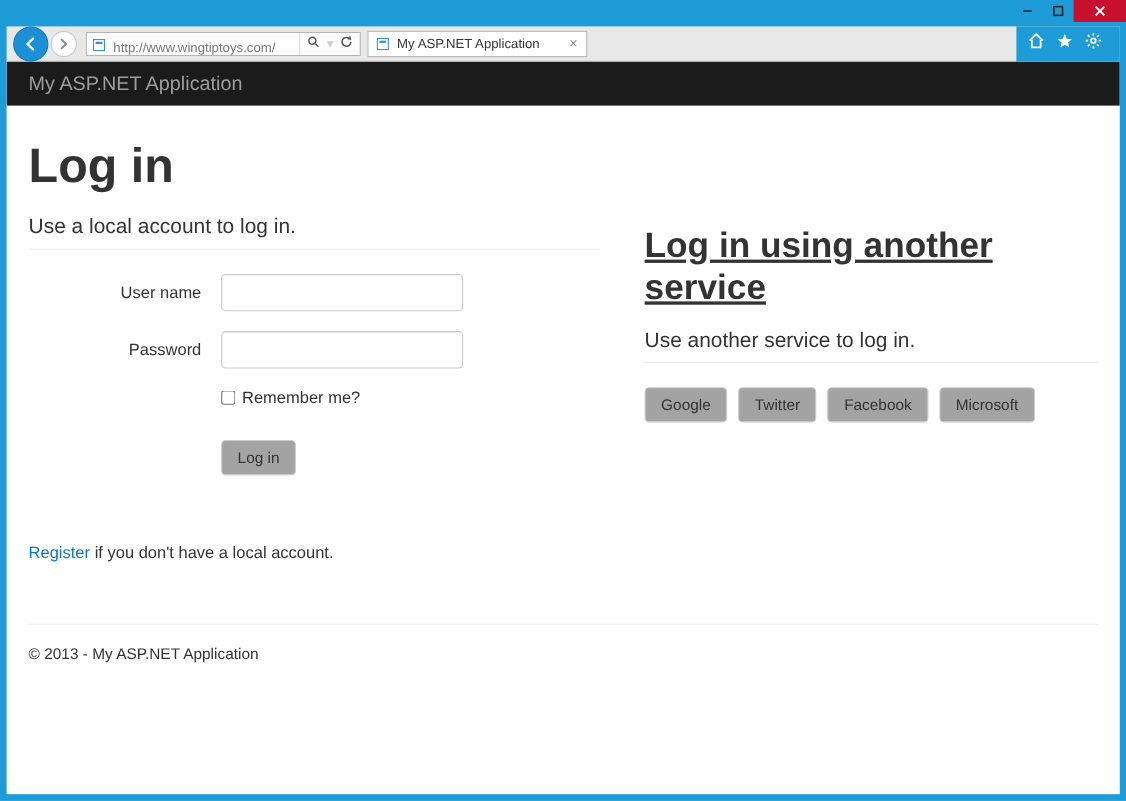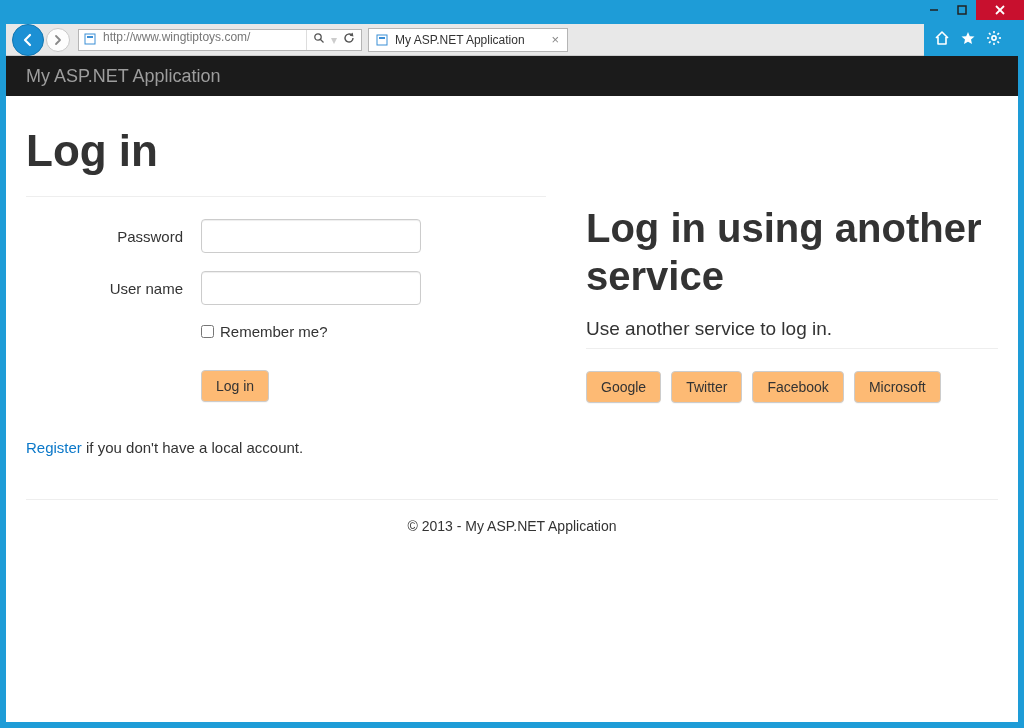--- a/index.html
+++ b/index.html
@@ -48,26 +48,26 @@
     border: 1px solid #1477b1;
     width: 32px; height: 32px;
   }
   .nav-btn.forward {
     background: #fdfdfd;
     border: 1px solid #c9c9c9;
     width: 24px; height: 24px;
   }
   .addr-wrap {
     display: flex;
-    align-items: flex-start;
+    align-items: flex-end;
     background: #fff;
     border: 1px solid #b5b5b5;
     height: 22px;
     margin-left: 6px;
-    width: 284px;
+    width: 250px;
     overflow: hidden;
   }
   .addr-favicon {
     width: 18px;
     height: 18px;
     display:flex;
     align-items:center;
     justify-content:center;
     color:#3b8fd6;
     font-size:12px;
@@ -196,58 +196,58 @@
     padding: 0 10px;
     font-size: 14px;
   }
   .form-row.checkbox-row {
     padding-left: 175px;
   }
   .form-row.checkbox-row input { margin-right: 6px; }
   .form-row.button-row { padding-left: 175px; margin-top: 30px; }
   .btn {
     display: inline-block;
-    background: #fdba74;
+    background: #a3a3a3;
     border: 1px solid #ccc;
     border-radius: 4px;
     padding: 7px 14px;
     font-size: 14px;
     color: #333;
     cursor: pointer;
     box-shadow: 0 1px 0 rgba(0,0,0,0.03);
   }
   .register-line {
-    margin-top: 37px;
+    margin-top: 62px;
     font-size: 15px;
   }
   .register-line a { color: #0b78c9; text-decoration: none; }
   h2.service-title {
-    font-size: 40px;
+    font-size: 32px;
     font-weight: 600;
     margin: 8px 0 18px 0;
     color:#333;
     line-height:1.2;
+    text-decoration:underline;
   }
   .service-sub {
     font-size: 19px;
     color:#333;
     margin-bottom: 8px;
   }
   .svc-btns {
     display:flex;
     gap:10px;
     margin-top:18px;
   }
   footer {
     border-top: 1px solid #eee;
-    margin-top: 43px;
+    margin-top: 56px;
     padding-top: 18px;
     font-size: 14px;
     color:#333;
-    text-align:center;
   }
 </style>
 </head>
 <body>
 
 <div class="titlebar">
   <div class="win-btn minimize">
     <svg width="10" height="10">
         <line x1="1" y1="5" x2="9" y2="5" stroke="#222" stroke-width="1.5"></line>
       </svg>
@@ -346,28 +346,29 @@
   </div>
 
   <div class="page">
     <div class="navbar">
       <span>My ASP.NET Application</span>
     </div>
     <div class="container">
       <h1 class="page-title">Log in</h1>
       <div class="cols">
         <div class="col-left">
+          <h4 class="section-sub">Use a local account to log in.</h4>
           <hr class="sep">
+          <div class="form-row">
+            <label>User name</label>
+            <input type="text" style="">
+          </div>
           <div class="form-row">
             <label>Password</label>
             <input type="password" style="">
-          </div>
-          <div class="form-row">
-            <label>User name</label>
-            <input type="text" style="">
           </div>
           <div class="form-row checkbox-row">
             <input type="checkbox" id="rm" style="">
             <label for="rm" style="width:auto;text-align:center;padding:0;">Remember me?</label>
           </div>
           <div class="form-row button-row">
             <button class="btn">Log in</button>
           </div>
           <div class="register-line">
             <a href="#">Register</a><span> if you don't have a local account.</span>

